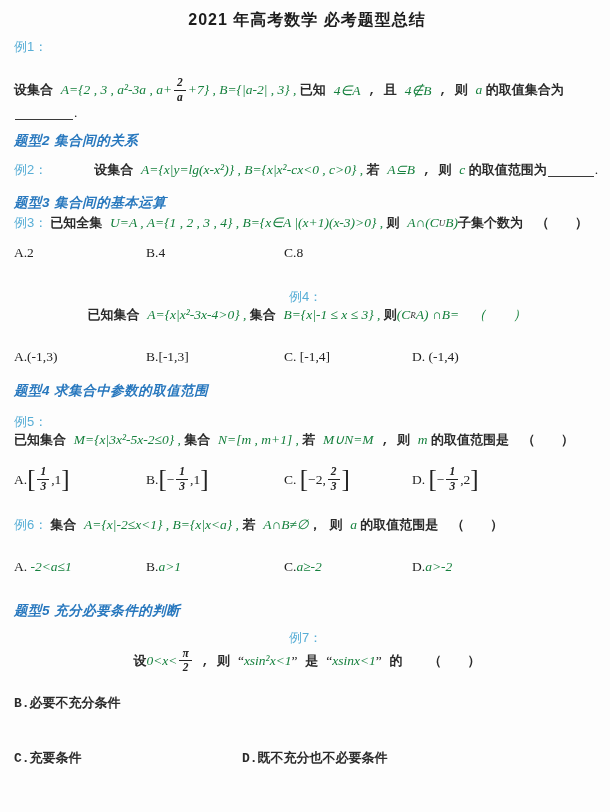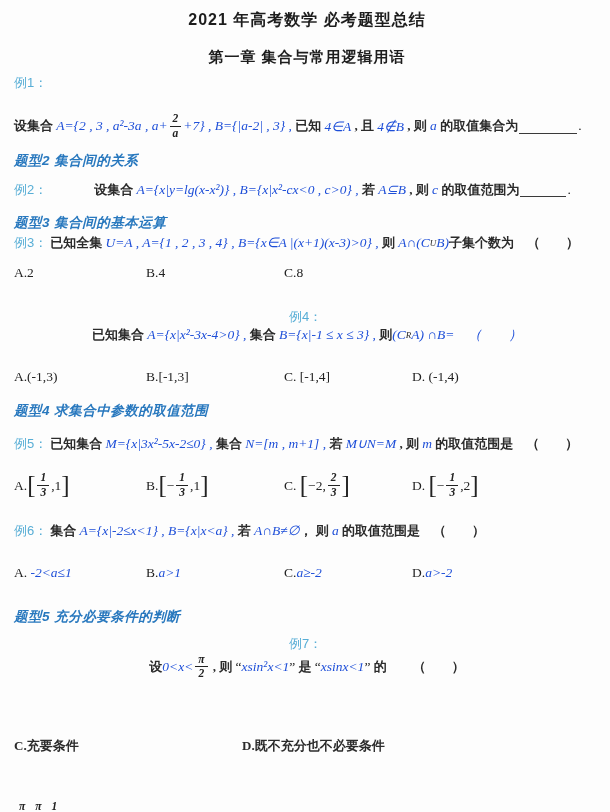--- a/index.html
+++ b/index.html
@@ -41,37 +41,36 @@
   .c2 { grid-template-columns: 228px 1fr; }
   .choice { display: inline-flex; align-items: center; flex-wrap: wrap; }
   .ch3 { margin-top: 11px; }
   .ch4 { margin-top: 25px; }
   .ch5 { margin-top: 8px; min-height: 46px; }
   .ch6 { margin-top: 23px; }
   .ch7a { margin-top: 19px; }
   .ch7b { margin-top: 37px; }
 
   
-  .cn { font-family: Liberation Serif, serif; font-weight: 700; color: var(--text); white-space: pre-wrap; }
-  .m  { font-family: "Liberation Serif", serif; font-style: italic; color: #1d4ed8; white-space: pre-wrap; font-size: 13.5px; text-align: center; }
+  .cn { font-family: Liberation Mono, monospace; font-weight: 700; color: var(--text); white-space: pre-wrap; }
+  .m  { font-family: "Liberation Serif", serif; font-style: italic; color: #15803d; white-space: pre-wrap; font-size: 13.5px; text-align: center; }
   .r  { font-family: "Liberation Serif", serif; color: #222; white-space: pre-wrap; font-size: 13.5px; }
   .sub { font-family: "Liberation Serif", serif; font-style: italic; font-size: 9px; vertical-align: -3px; white-space: pre; }
   .br { font-family: "Liberation Serif", serif; font-weight: 300; font-size: 25px; color: #222; line-height: 0.85; vertical-align: middle; position: relative; top: -1px; white-space: pre; }
   .frac { display: inline-flex; flex-direction: column; align-items: center; font-family: "Liberation Serif", serif; font-weight: 700; font-style: italic; font-size: 11.5px; line-height: 1.2; margin: 0 2px; color: #222; }
   .frac .num { border-bottom: 1.3px solid #222; padding: 0 3px; }
   .frac .den { padding: 0 3px; }
   .u { display: inline-block; height: 15px; border-bottom: 1.3px solid var(--underline); margin: 0 1px; }
 </style>
 </head>
 <body>
 
 <div class="page">
 
   <h1 class="doc-title">2021 年高考数学 必考题型总结</h1>
-  <h2 class="chapter-title">第一章 集合与常用逻辑用语</h2>
 
 
   <div class="line e1">
     <span class="ex-label">例1：</span>
     <span class="segs">
         <span class="cn">设集合 </span>
         <span class="m">A={2 , 3 , a²-3a , a+</span>
         <span class="frac">
           <span class="num">2</span>
           <span class="den">a</span>
@@ -273,20 +272,23 @@
         <span class="r">”</span>
         <span class="cn"> 是 </span>
         <span class="r">“</span>
         <span class="m">xsinx&lt;1</span>
         <span class="r">”</span>
         <span class="cn"> 的　　（　　）</span>
       </span>
   </div>
 
   <div class="choices c2 ch7a">
+    <span class="choice">
+        <span class="cn">B.必要不充分条件</span>
+      </span>
   </div>
 
   <div class="choices c2 ch7b">
     <span class="choice">
         <span class="cn">C.充要条件</span>
       </span>
     <span class="choice">
         <span class="cn">D.既不充分也不必要条件</span>
       </span>
   </div>

